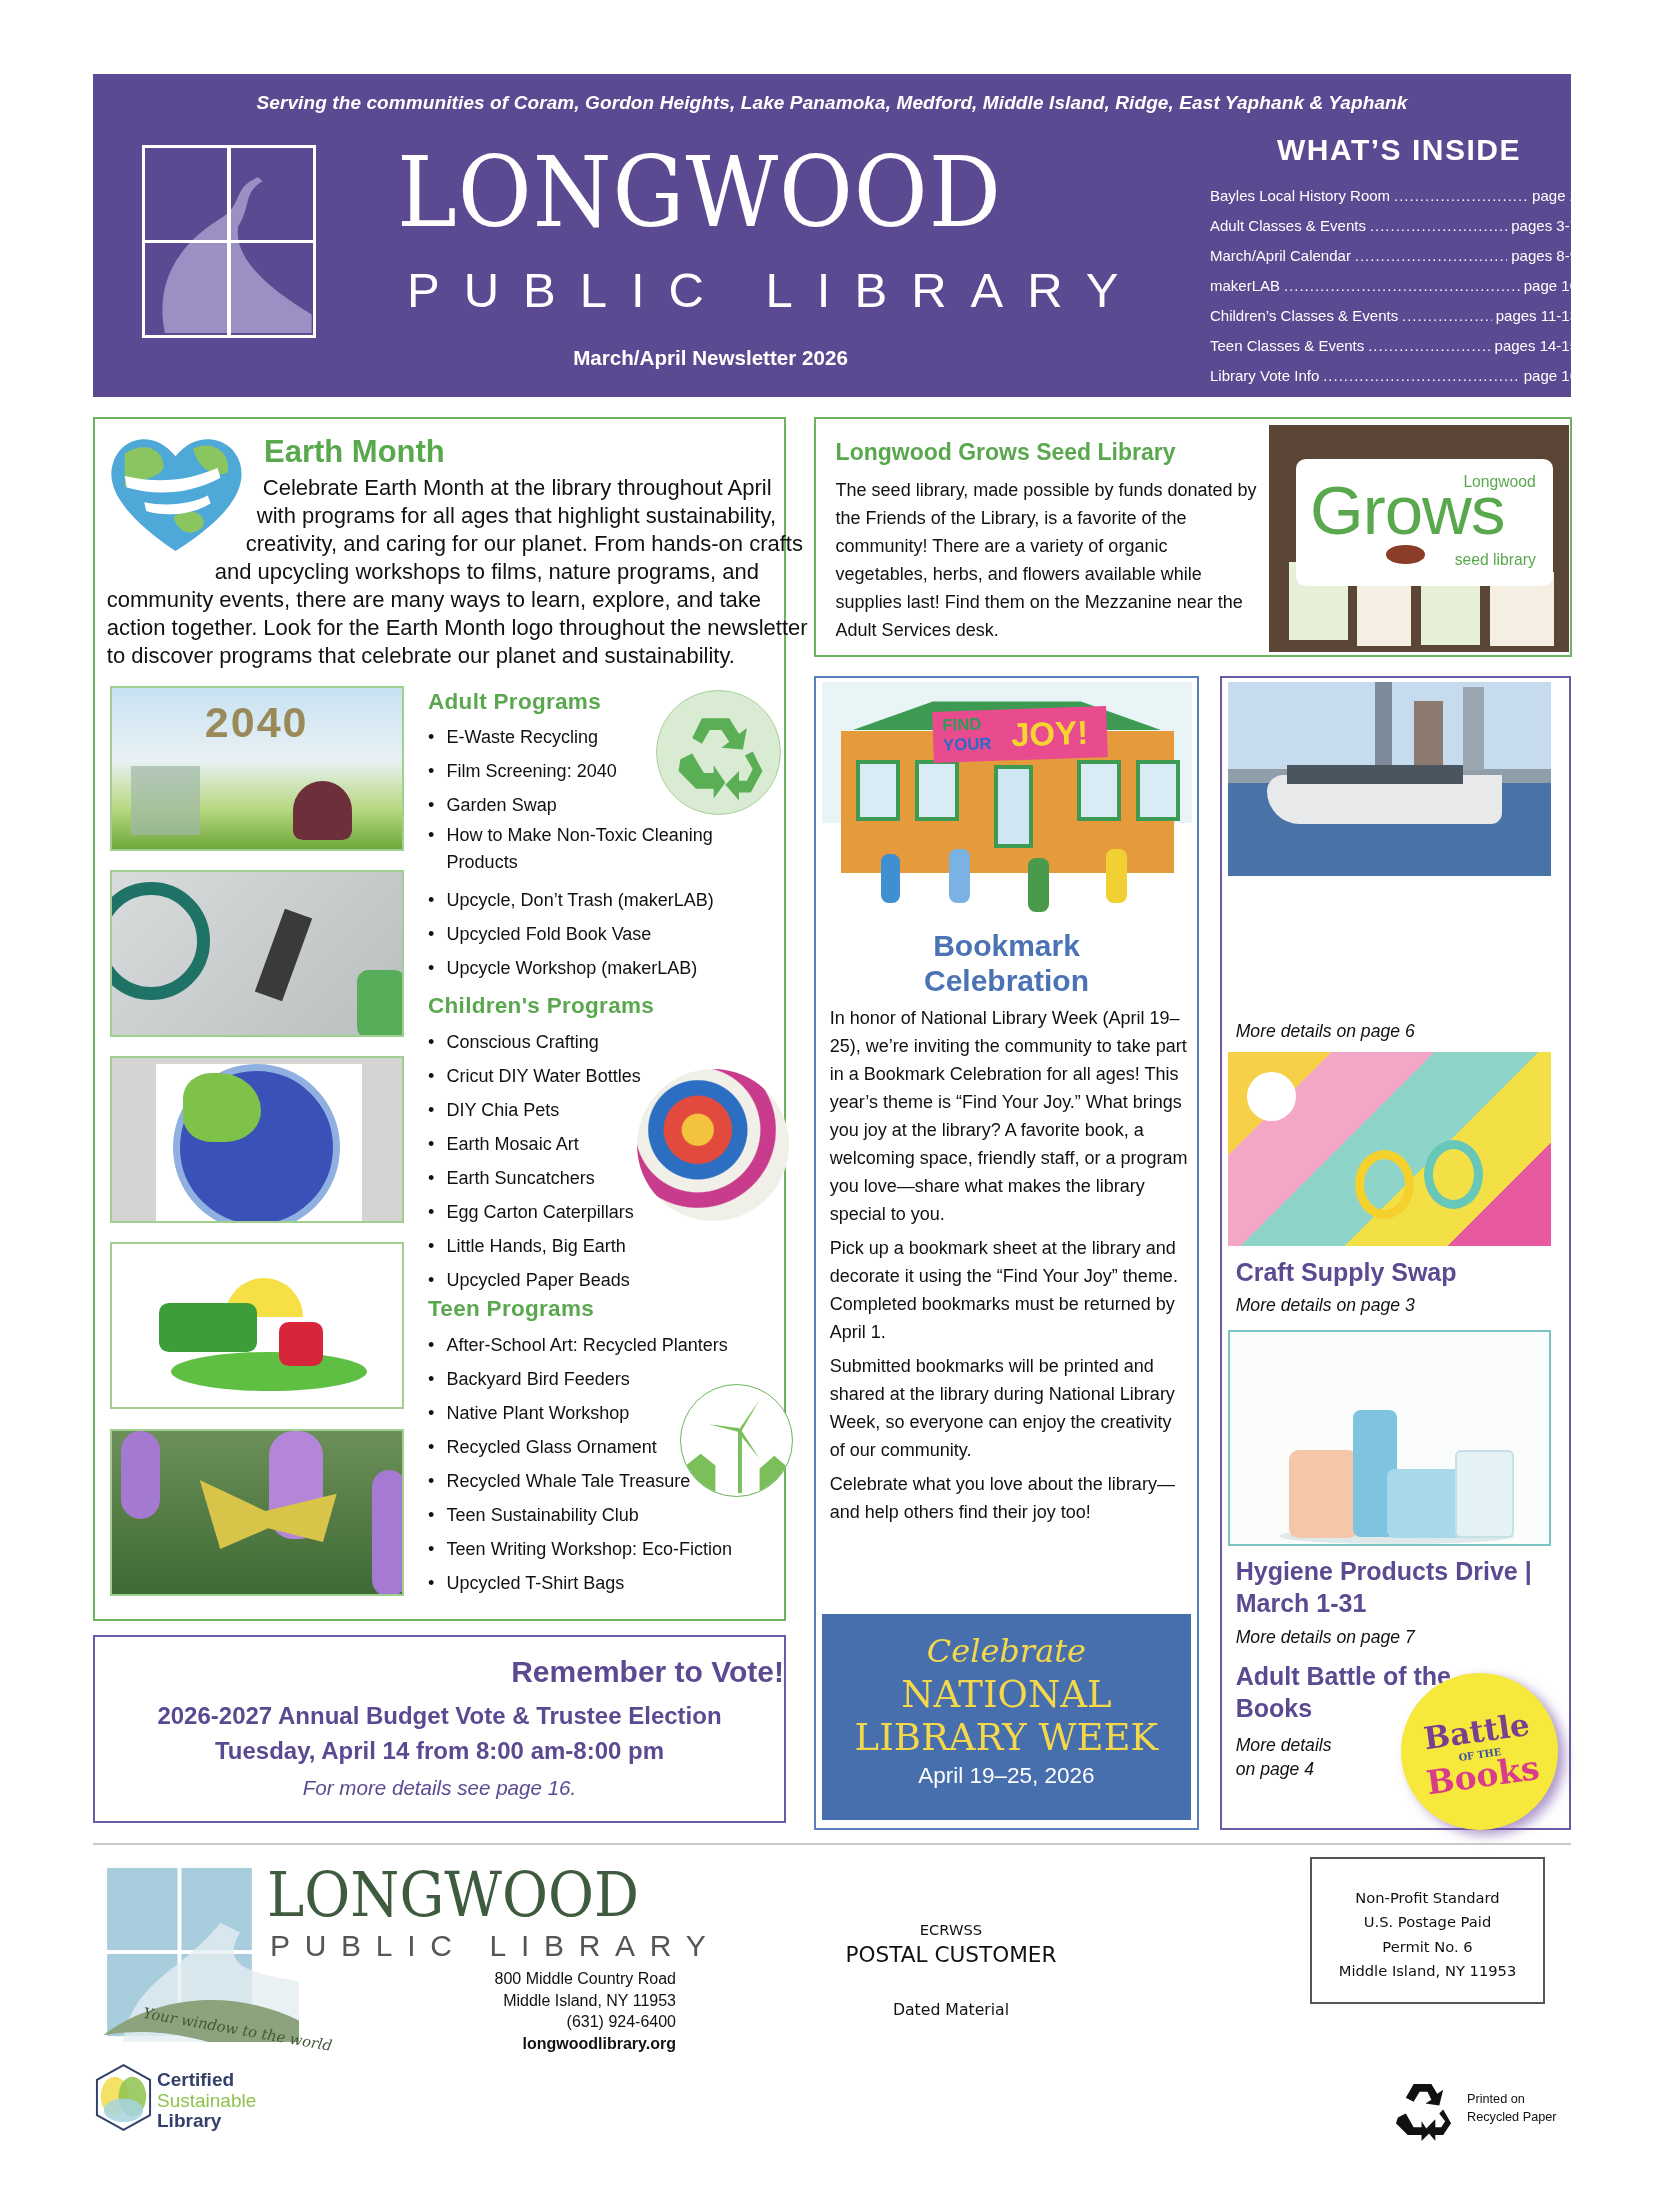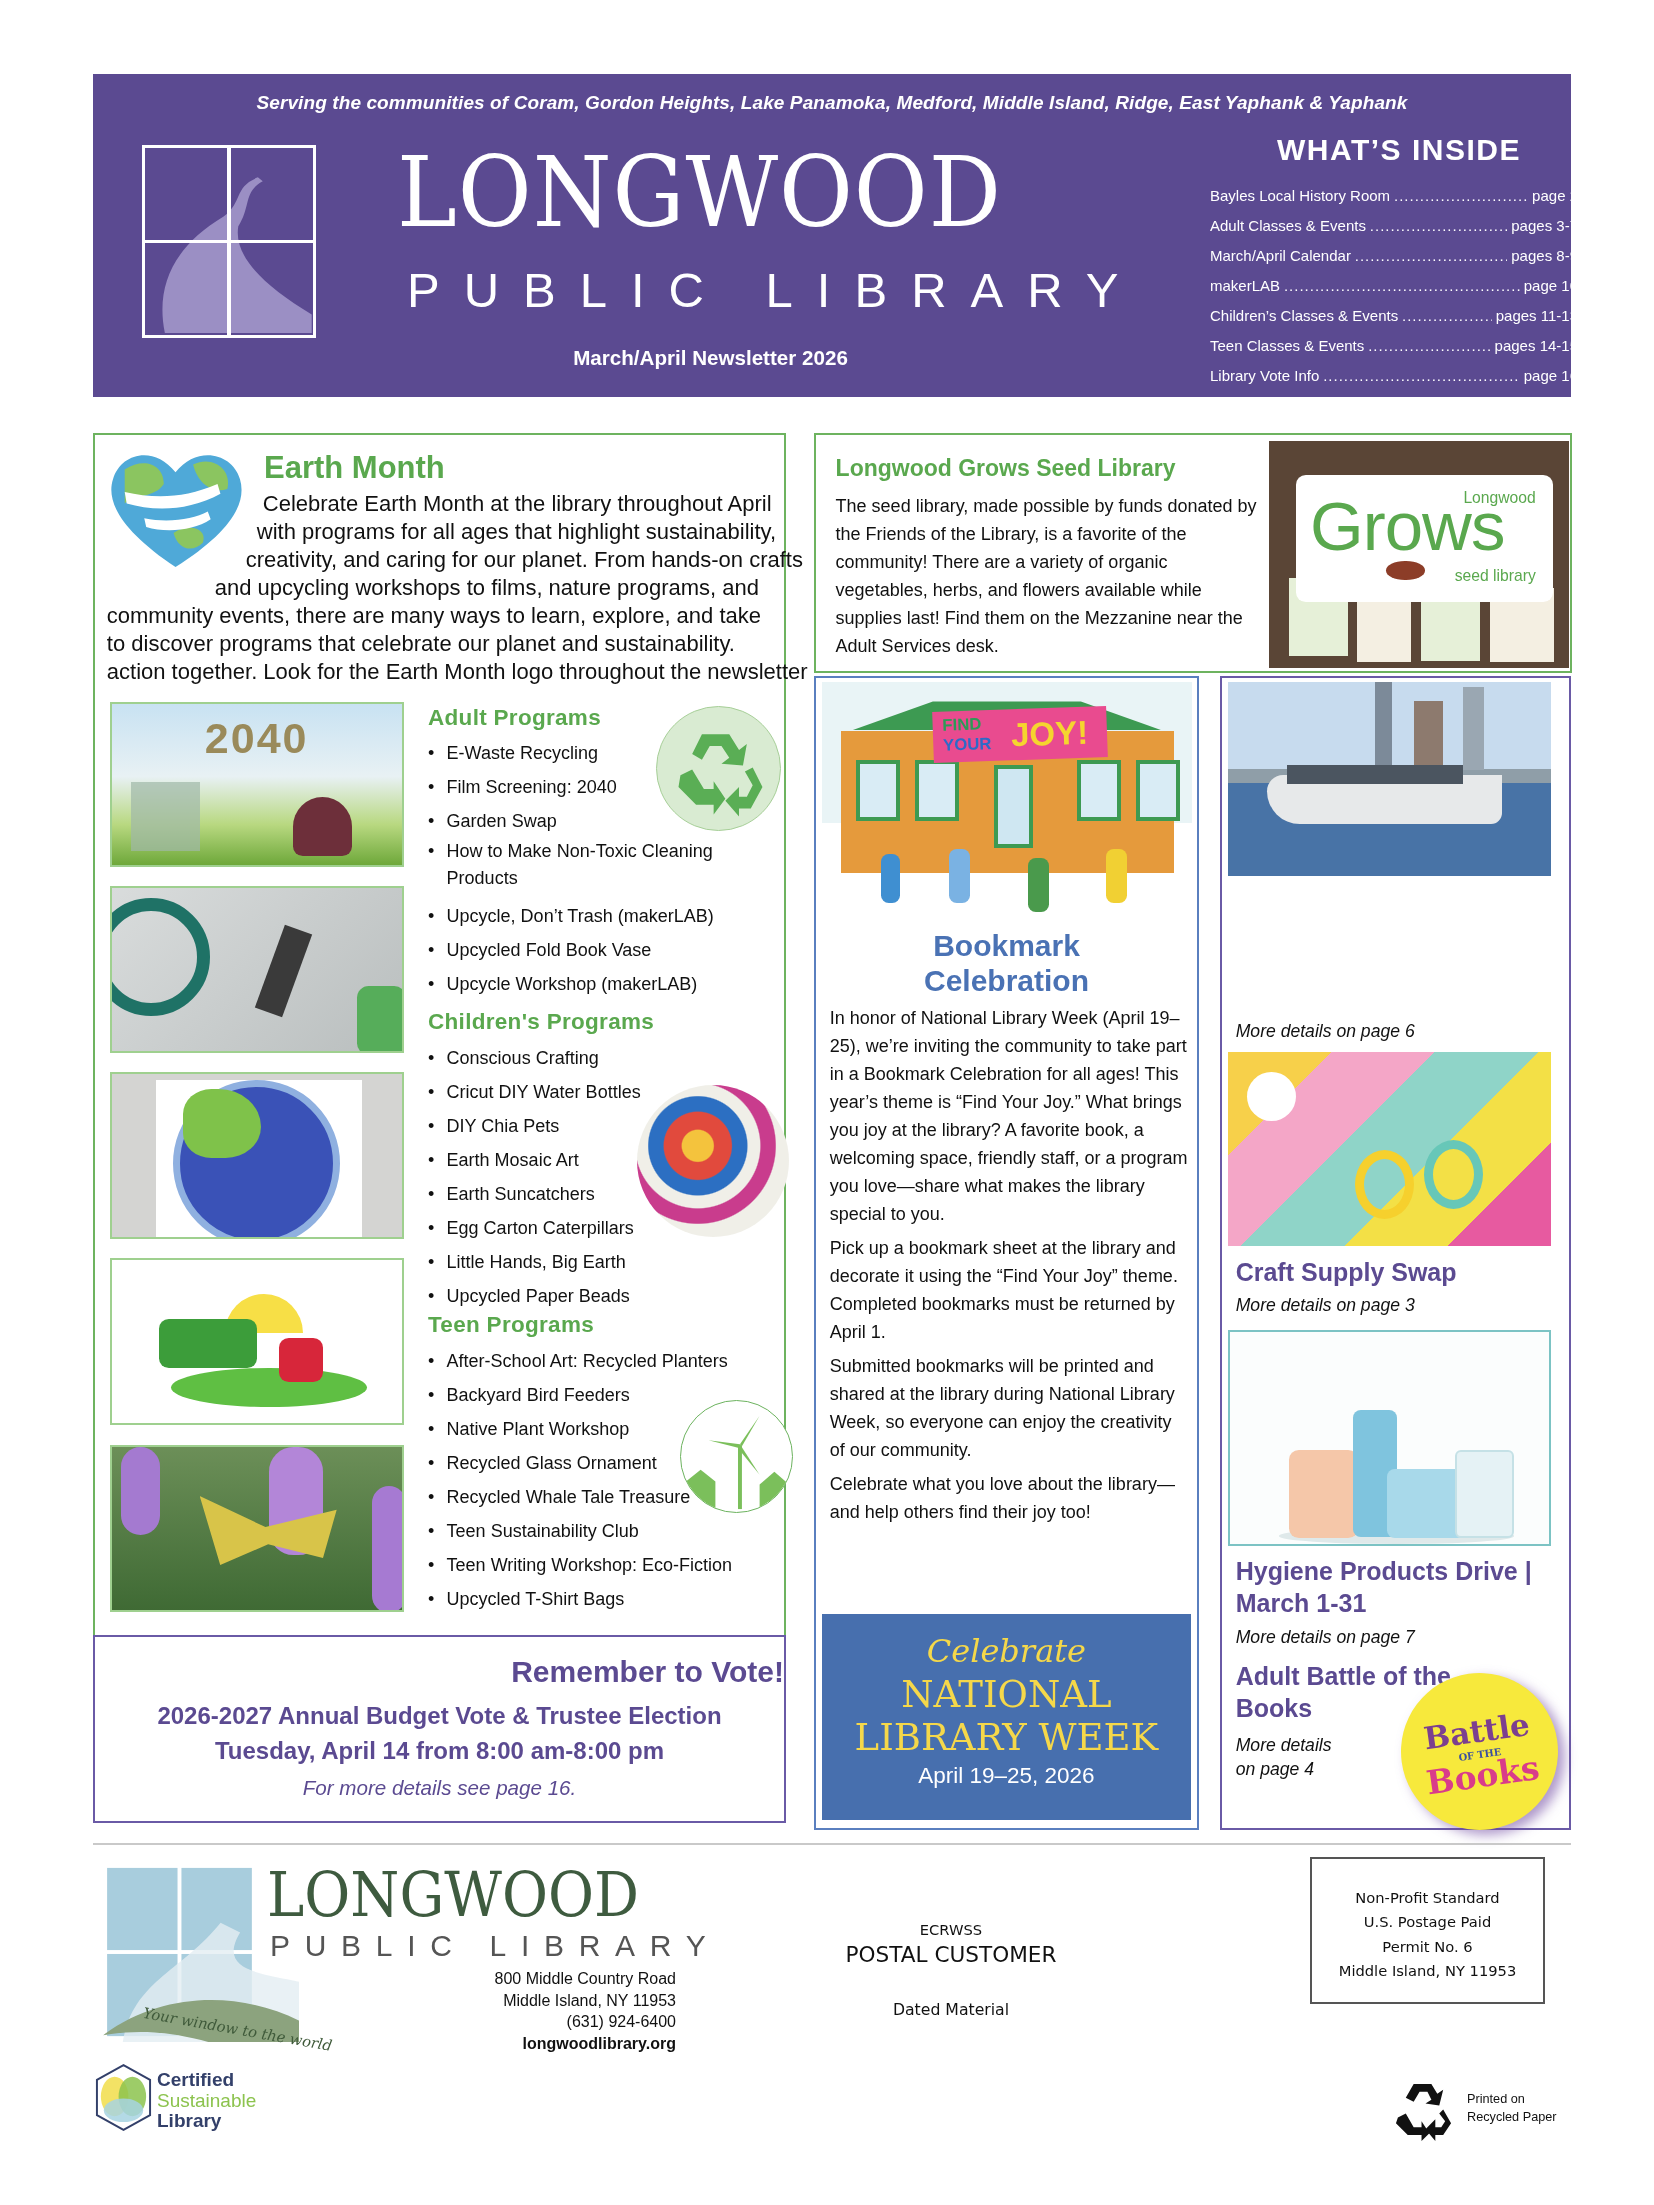--- a/index.html
+++ b/index.html
@@ -20,21 +20,21 @@
   #toc-title { left: 1149px; top: 59px; width: 314px; text-align: center; font-weight: bold; font-size: 30px; letter-spacing: 1.5px; }
   #toc { left: 1117px; top: 106px; width: 368px; }
   .toc-row { display: flex; font-size: 15px; height: 30px; align-items: center; white-space: nowrap; }
   .toc-row .lbl { }
   .toc-row .dots { flex: 1; overflow: hidden; margin: 0 3.9px; letter-spacing: 1px; }
   .toc-row .dots::before { content: "......................................................................................"; }
   .toc-row .pg { }
 
   
   .box { position: absolute; border: 2px solid; }
-  .green { border-color: #6db35f; margin-top: 16px; }
+  .green { border-color: #6db35f; }
   .purple { border-color: #6a5aa6; }
   .blue { border-color: #5a7fbf; }
   .teal { border-color: #7cc3c4; }
 
   .h-green { color: #5aa84e; font-weight: bold; }
   .h-purple { color: #5b4a91; font-weight: bold; }
   .h-blue { color: #4a72b4; font-weight: bold; }
 
   
   #earth-box { left: 93px; top: 417px; width: 693px; height: 1204px; }
@@ -166,22 +166,22 @@
       <path d="M40 75 C 65 80, 90 76, 105 68 L 108 76 C 90 88, 62 90, 42 84 Z" fill="#ffffff"></path>
     </svg>
   </div>
   <div id="earth-title" class="abs h-green">Earth Month</div>
   <div id="earth-body" class="abs">
     <span class="l" style="padding-left:156px">Celebrate Earth Month at the library throughout April</span>
     <span class="l" style="padding-left:150px">with programs for all ages that highlight sustainability,</span>
     <span class="l" style="padding-left:139px">creativity, and caring for our planet. From hands-on crafts</span>
     <span class="l" style="padding-left:108px">and upcycling workshops to films, nature programs, and</span>
     <span class="l">community events, there are many ways to learn, explore, and take</span>
+    <span class="l">action together. Look for the Earth Month logo throughout the newsletter</span>
     <span class="l">to discover programs that celebrate our planet and sustainability.</span>
-    <span class="l">action together. Look for the Earth Month logo throughout the newsletter</span>
   </div>
 
   <div class="photo" style="left:14.7px;top:267px;width:294px;height:165px;background:linear-gradient(180deg,#c8e2f2 0%,#e8f1f4 45%,#b8d880 75%,#6ea83a 100%);">
     <div style="position:absolute;left:0;top:9.8px;width:100%;text-align:center;font-weight:bold;font-size:43px;color:#9a8a5a;letter-spacing:2px;">2040</div>
     <div style="position:absolute;left:19.6px;top:78px;width:69px;height:69px;background:#9fb8a8;opacity:.7;"></div>
     <div style="position:absolute;left:181px;top:93px;width:59px;height:59px;border-radius:50% 50% 9.8px 9.8px;background:#6d2f3a;"></div>
   </div>
   <div class="photo" style="left:14.7px;top:451px;width:294px;height:167px;background:linear-gradient(135deg,#d9dcdc,#b9bebe);">
     <div style="position:absolute;left:-19.6px;top:9.8px;width:118px;height:118px;border-radius:50%;border:13.7px solid #1f7266;"></div>
     <div style="position:absolute;left:157px;top:39px;width:29px;height:88px;background:#3a3a3a;transform:rotate(20deg);"></div>

